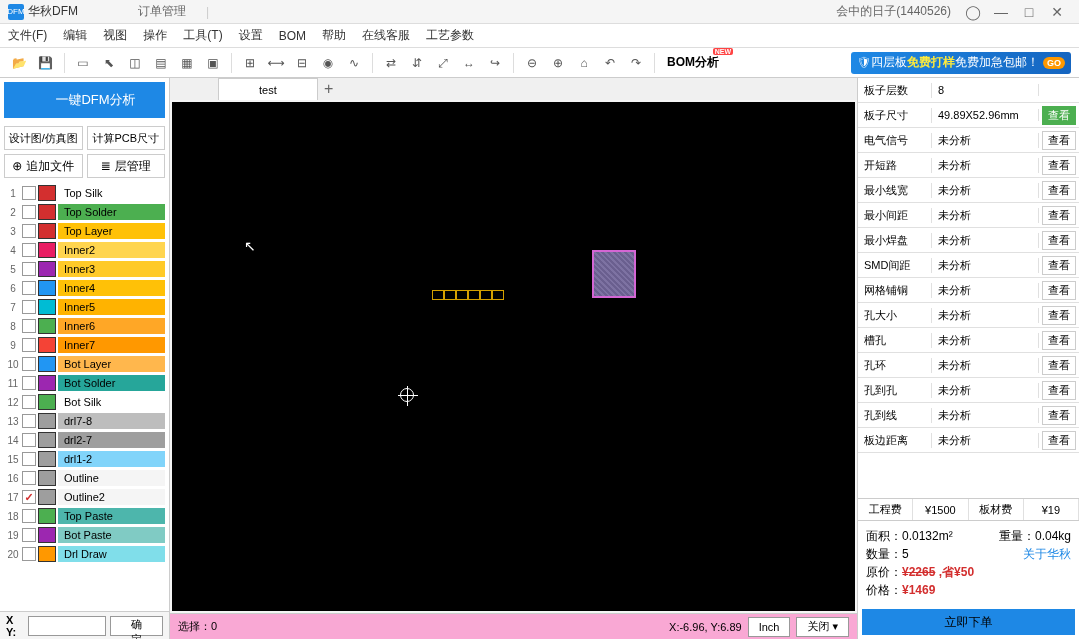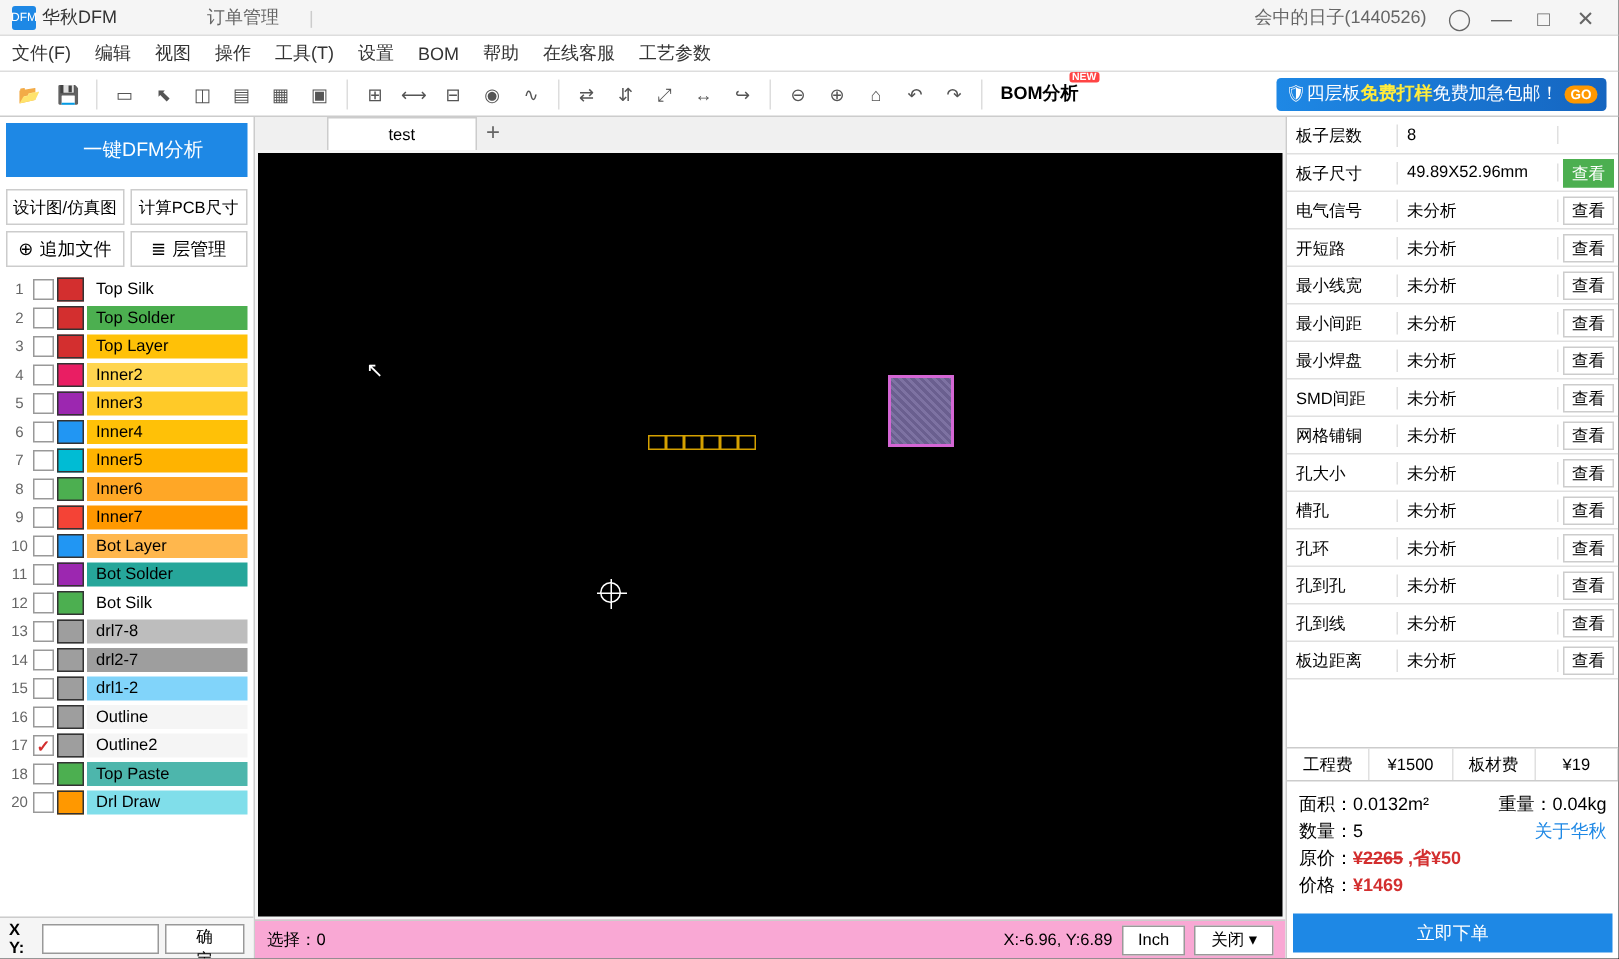--- a/index.html
+++ b/index.html
@@ -63,21 +63,21 @@
 .ana-label { width: 74px; padding-left: 6px; font-size: 11px; border-right: 1px solid #e0e0e0; }
 .ana-value { flex: 1; padding-left: 6px; font-size: 11px; border-right: 1px solid #e0e0e0; }
 .ana-btn { width: 34px; text-align: center; font-size: 11px; cursor: pointer; background: #fff; border: 1px solid #ccc; height: 19px; margin: 0 3px; display: flex; align-items: center; justify-content: center; }
 .ana-btn.green { background: #4caf50; color: #fff; border-color: #4caf50; }
 .cost-row { display: flex; height: 22px; border-top: 1px solid #ccc; }
 .cost-cell { flex: 1; display: flex; align-items: center; justify-content: center; font-size: 11px; border-right: 1px solid #e0e0e0; }
 .summary { padding: 6px 8px; font-size: 11px; line-height: 18px; border-top: 1px solid #ccc; }
 .summary .red { color: #d32f2f; font-weight: bold; }
 .summary .strike { text-decoration: line-through; }
 .summary .link { color: #1e88e5; cursor: pointer; }
-.order-btn { height: 26px; background: #1e88e5; color: #ffffff; display: flex; align-items: center; justify-content: center; font-size: 12px; cursor: pointer; margin: 4px; }
+.order-btn { height: 26px; background: #1e88e5; color: #000000; display: flex; align-items: center; justify-content: center; font-size: 12px; cursor: pointer; margin: 4px; }
 </style>
 </head>
 <body>
 
 <div class="titlebar">
   <div class="logo">DFM</div>
   <span class="title">华秋DFM</span>
   <span class="tab2">订单管理</span>
   <span style="margin-left:20px;color:#ccc">|</span>
   <div class="spacer"></div>
@@ -260,20 +260,26 @@
     <div class="layer-color" style="background:#9e9e9e"></div>
     <div class="layer-name" style="background:#f5f5f5">Outline2</div>
         </div>
         <div class="layer-row">
     <div class="layer-idx">18</div>
     <div class="layer-chk "></div>
     <div class="layer-color" style="background:#4caf50"></div>
     <div class="layer-name" style="background:#4db6ac">Top Paste</div>
         </div>
         <div class="layer-row">
+    <div class="layer-idx">19</div>
+    <div class="layer-chk "></div>
+    <div class="layer-color" style="background:#9c27b0"></div>
+    <div class="layer-name" style="background:#80cbc4">Bot Paste</div>
+        </div>
+        <div class="layer-row">
     <div class="layer-idx">20</div>
     <div class="layer-chk "></div>
     <div class="layer-color" style="background:#ff9800"></div>
     <div class="layer-name" style="background:#80deea">Drl Draw</div>
         </div>
       </div>
     <div class="bottom-left">
       <label>X Y:</label>
       <input style="">
       <button>确定</button>

